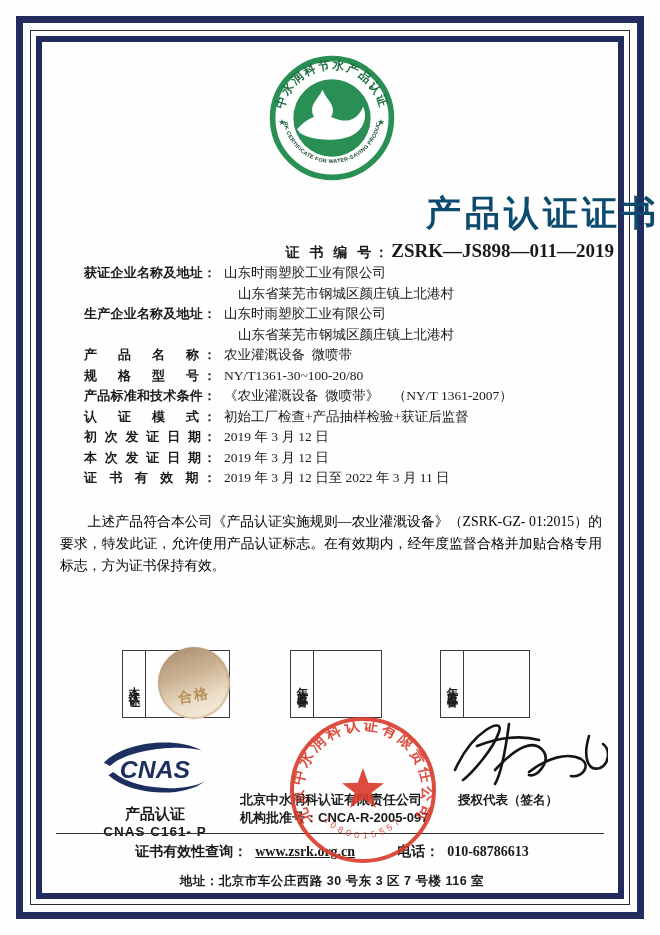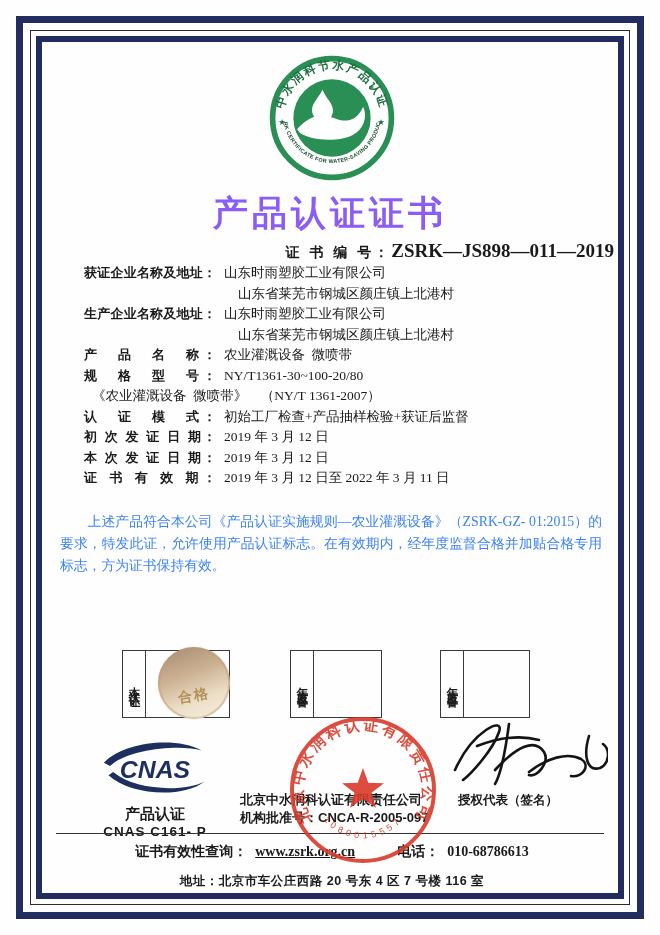--- a/index.html
+++ b/index.html
@@ -5,36 +5,36 @@
   html,body{margin:0;padding:0;background:#e8e8e8;}
   .page{position:relative;width:660px;height:935px;background:#fefefe;margin:0 auto;
         font-family:"Liberation Sans",sans-serif;color:#1a1a1a;overflow:hidden;}
   
   .frame-outer{position:absolute;inset:16px;border:7px solid #222c5e;}
   .frame-mid{position:absolute;inset:30px;border:1.5px solid #2b2b2b;}
   .frame-inner{position:absolute;inset:36px;border:6px solid #222c5e;}
   
   .emblem{position:absolute;left:266px;top:52px;width:132px;height:132px;}
   
-  .title{position:absolute;left:0;right:0;top:190px;text-align:center;
-         font-size:35px;font-weight:700;letter-spacing:4px;color:#8b5cf6;}
+  .title{position:absolute;left:0;right:0;top:190px;text-align:right;
+         font-size:35px;font-weight:700;letter-spacing:4px;color:#0c4a6e;}
   .certno{position:absolute;right:46px;top:240px;font-size:14px;font-weight:700;}
   .certno .lbl{letter-spacing:3px;margin-top:20px;}
   .certno .num{font-family:"Liberation Serif",serif;font-size:19px;}
   
   .fields{position:absolute;left:84px;top:263px;width:520px;}
   .frow{display:flex;height:20.5px;line-height:20.5px;}
   .flabel{width:132px;flex:0 0 132px;font-weight:700;font-size:13px;white-space:pre;
           text-align:justify;text-align-last:justify;}
   .fvalue{font-family:"Liberation Serif",serif;font-size:13.5px;white-space:pre;padding-left:8px;}
   .frow.cont .fvalue{padding-left:22px;}
   
   .statement{position:absolute;left:60px;right:58px;top:497px;
              font-family:"Liberation Serif",serif;font-size:13.8px;line-height:22px;
-             text-align:justify;text-indent:2em;color:#3b82f6;}
+             text-align:justify;text-indent:2em;color:#000000;}
   
   .sbox{position:absolute;top:650px;height:66px;border:1.5px solid #3a3a3a;display:flex;background:transparent;}
   .sbox .vlabel{width:22px;border-right:1.5px solid #3a3a3a;display:flex;align-items:center;justify-content:center;
                 writing-mode:vertical-rl;text-orientation:upright;font-size:11.5px;font-weight:700;
                 letter-spacing:3px;padding:2px 0;}
   .sbox1{left:122px;width:106px;}
   .sbox2{left:290px;width:90px;}
   .sbox3{left:440px;width:88px;}
   .sticker{position:absolute;left:158px;top:647px;width:72px;height:72px;border-radius:50%;
            background:linear-gradient(160deg,#ad9177 8%,#cdb394 40%,#ecdfc8 70%,#f5eddd 95%);
@@ -117,20 +117,21 @@
     </div>
     <div class="frow">
       <span class="flabel">产　品　名　称：</span>
       <span class="fvalue">农业灌溉设备  微喷带</span>
     </div>
     <div class="frow">
       <span class="flabel">规　格　型　号：</span>
       <span class="fvalue">NY/T1361-30~100-20/80</span>
     </div>
     <div class="frow">
+      <span class="flabel">产品标准和技术条件：</span>
       <span class="fvalue">《农业灌溉设备  微喷带》　（NY/T 1361-2007）</span>
     </div>
     <div class="frow">
       <span class="flabel">认　证　模　式：</span>
       <span class="fvalue">初始工厂检查+产品抽样检验+获证后监督</span>
     </div>
     <div class="frow">
       <span class="flabel">初 次 发 证 日 期：</span>
       <span class="fvalue">2019 年 3 月 12 日</span>
     </div>
@@ -201,15 +202,15 @@
   </svg>
   <div class="sign-label">授权代表（签名）</div>
 
   <div class="rule"></div>
   <div class="queryline">
     <span>证书有效性查询：</span>
     <span class="url">www.zsrk.org.cn</span>
     <span>电话：</span>
     <span class="phone">010-68786613</span>
   </div>
-  <div class="address">地址：北京市车公庄西路 20 号东 4 区 7 号楼 116 室</div>
+  <div class="address">地址：北京市车公庄西路 30 号东 3 区 7 号楼 116 室</div>
 
 </div>
 
 </body></html>

